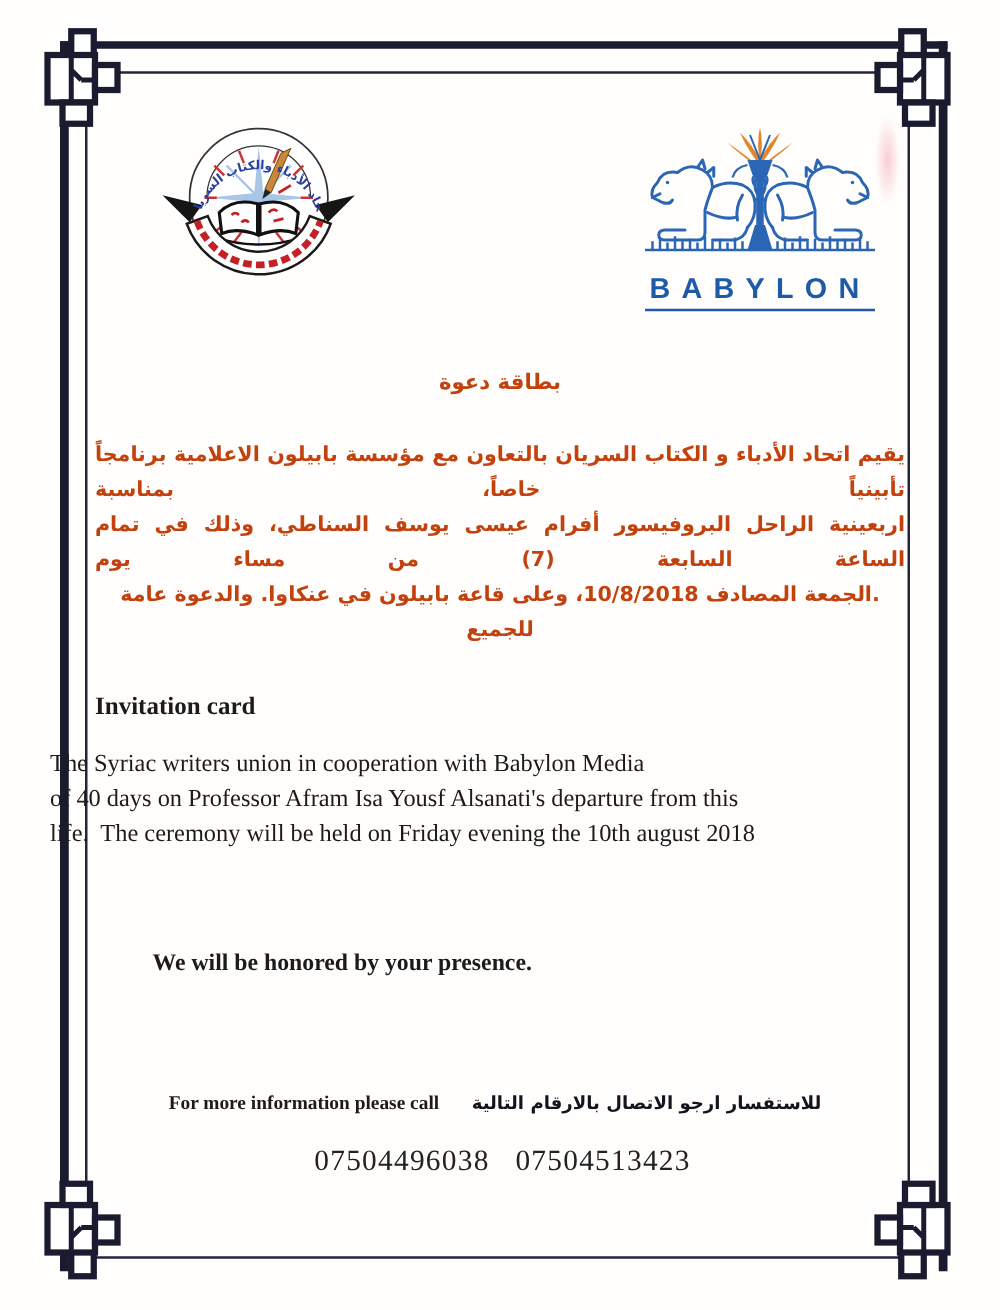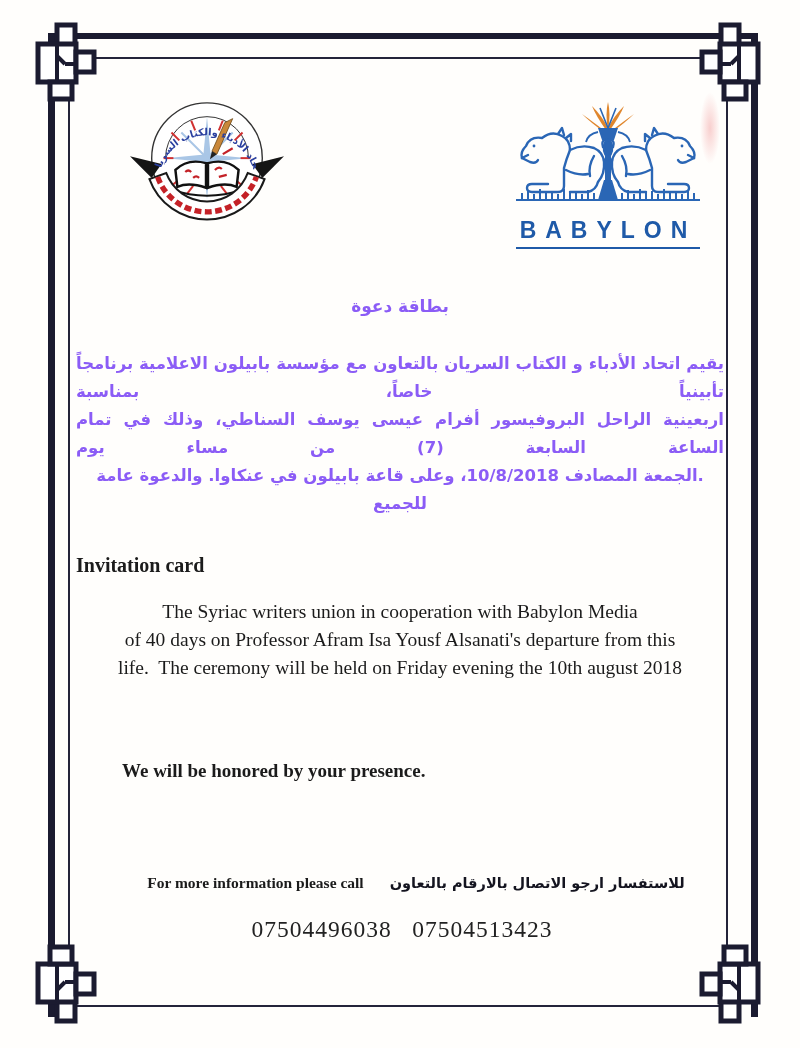--- a/index.html
+++ b/index.html
@@ -21,38 +21,38 @@
   .union-logo{position:absolute;left:128px;top:94px;width:158px;height:150px;}
   .babylon-logo{position:absolute;left:508px;top:100px;width:200px;height:118px;}
   .babylon-word{position:absolute;left:508px;top:217px;width:200px;text-align:center;font-weight:bold;}
   .babylon-word span{display:inline-block;font-family:"Liberation Sans",sans-serif;
     font-size:23px;letter-spacing:9px;color:#1f5aa8;border-bottom:2px solid #1f5aa8;
     padding:0 4px 3px 4px;}
   .smudge{position:absolute;left:700px;top:92px;width:20px;height:72px;border-radius:50%;
     background:radial-gradient(closest-side,rgba(240,150,150,.45),rgba(240,150,150,0));}
 
   
-  .ar{font-family:"DejaVu Sans",sans-serif;font-weight:bold;color:#8b5cf6;}
+  .ar{font-family:"DejaVu Sans",sans-serif;font-weight:bold;color:#c2410c;}
   .ar-title{position:absolute;left:76px;top:296px;width:648px;text-align:center;font-size:17px;}
   .ar-body{position:absolute;left:76px;top:350px;width:648px;font-size:16.5px;line-height:28px;}
   .ar-line{direction:rtl;unicode-bidi:plaintext;}
   .ar-just{text-align:justify;text-align-last:justify;}
   .ar-center{text-align:center;}
 
   
   .en-title{position:absolute;left:76px;top:554px;width:648px;
     font-size:20px;font-weight:bold;}
-  .en-body{position:absolute;left:40px;top:598px;width:720px;text-align:center;
+  .en-body{position:absolute;left:40px;top:598px;width:720px;
     font-size:19.5px;line-height:28px;}
   .en-line{white-space:pre;}
   .honored{position:absolute;left:122px;top:760px;font-size:19px;font-weight:bold;}
 
   
   .footer-row{position:absolute;left:68px;top:874px;width:656px;display:flex;
-    justify-content:center;align-items:baseline;gap:26px;padding-left:20px;}
+    justify-content:center;align-items:baseline;gap:26px;}
   .call-en{font-size:15.5px;font-weight:bold;}
   .call-ar{font-family:"DejaVu Sans",sans-serif;font-weight:bold;font-size:14.5px;
     direction:rtl;color:#14141f;}
   .phones{position:absolute;left:68px;top:916px;width:668px;text-align:center;
     font-size:23.5px;letter-spacing:1px;white-space:pre;color:#222;}
 </style>
 </head>
 <body>
 
 <div class="page">
@@ -208,17 +208,17 @@
   <div class="en-title">Invitation card</div>
   <div class="en-body">
     <div class="en-line">The Syriac writers union in cooperation with Babylon Media</div>
     <div class="en-line">of 40 days on Professor Afram Isa Yousf Alsanati's departure from this</div>
     <div class="en-line">life.  The ceremony will be held on Friday evening the 10th august 2018</div>
   </div>
   <div class="honored">We will be honored by your presence.</div>
 
   <div class="footer-row">
     <span class="call-en">For more information please call</span>
-    <span class="call-ar" dir="rtl">للاستفسار ارجو الاتصال بالارقام بالتعاون</span>
+    <span class="call-ar" dir="rtl">للاستفسار ارجو الاتصال بالارقام التالية</span>
   </div>
   <div class="phones">07504496038   07504513423</div>
 
 </div>
 
 </body></html>

